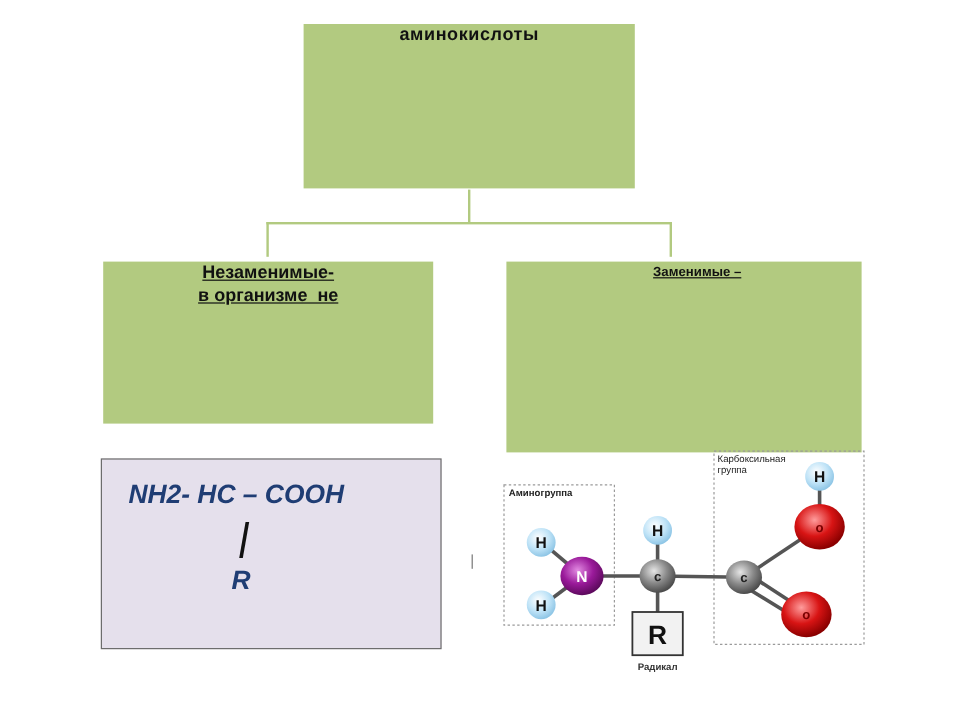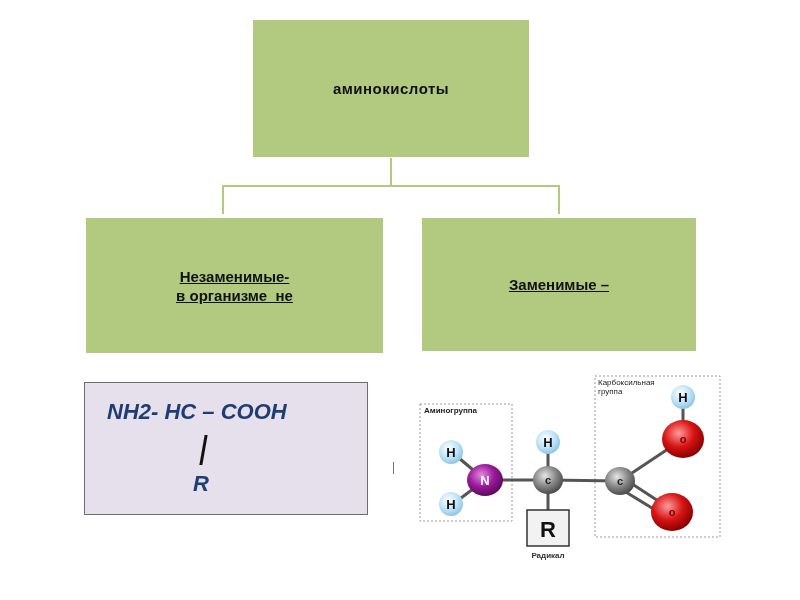--- a/index.html
+++ b/index.html
@@ -1,23 +1,23 @@
 <!DOCTYPE html>
 <html><head>
 <meta charset="utf-8">
 <style>
   html, body { margin:0; padding:0; background:#ffffff; }
   body { width:800px; height:600px; position:relative; overflow:hidden; font-family:"Liberation Sans", sans-serif; }
-  .box { position:absolute; background:#b2ca80; display:flex; align-items:center; justify-content:center; text-align:center; color:#111; font-weight:bold; }
+  .box { position:absolute; background:#b2ca80; display:flex; align-items:flex-start; justify-content:center; text-align:center; color:#111; font-weight:bold; }
   #root-box { left:253px; top:20px; width:276px; height:137px; font-size:15px; letter-spacing:0.5px; }
-  #left-box { left:86px; top:218px; width:297px; height:135px; font-size:15px; line-height:19px; }
-  #right-box { left:422px; top:218px; width:274px; height:133px; font-size:15px; line-height:19px; }
+  #left-box { left:86px; top:218px; width:275px; height:135px; font-size:15px; line-height:19px; }
+  #right-box { left:422px; top:218px; width:274px; height:159px; font-size:11px; line-height:19px;padding-left:22px; }
   .u { text-decoration:underline; }
   .conn { position:absolute; background:#b2ca80; }
-  #formula-box { position:absolute; left:84px; top:382px; width:284px; height:133px; background:#e5e0ec; border:1px solid #6d6d6d; box-sizing:border-box; }
+  #formula-box { position:absolute; left:84px; top:382px; width:284px; height:159px; background:#e5e0ec; border:1px solid #6d6d6d; box-sizing:border-box; }
   .fml { position:absolute; color:#1f3d74; font-style:italic; font-weight:bold; font-family:"Liberation Sans", sans-serif; }
   #fml-main { left:22px; top:16px; font-size:22px; }
   #fml-bond { left:117px; top:52px; width:3px; height:30px; background:#111; transform:skewX(-10deg); }
   #fml-r { left:108px; top:88px; font-size:22px; }
   #cursor-mark { position:absolute; left:393px; top:462px; width:1px; height:12px; background:#777; }
   #molecule { position:absolute; left:385px; top:370px; width:345px; height:200px; }
 </style>
 </head>
 <body>
 

